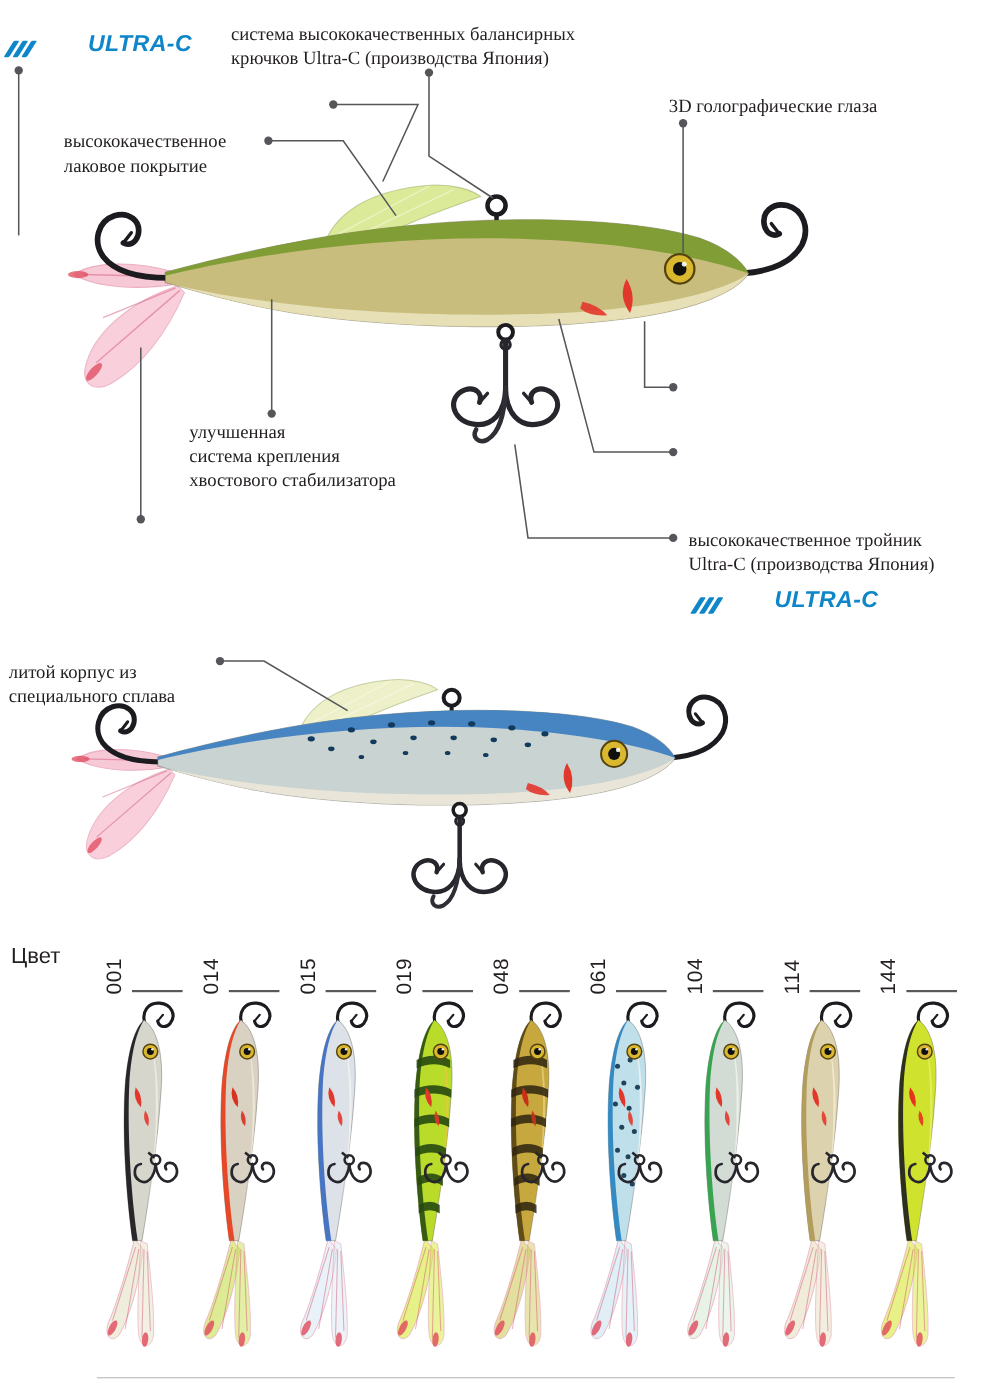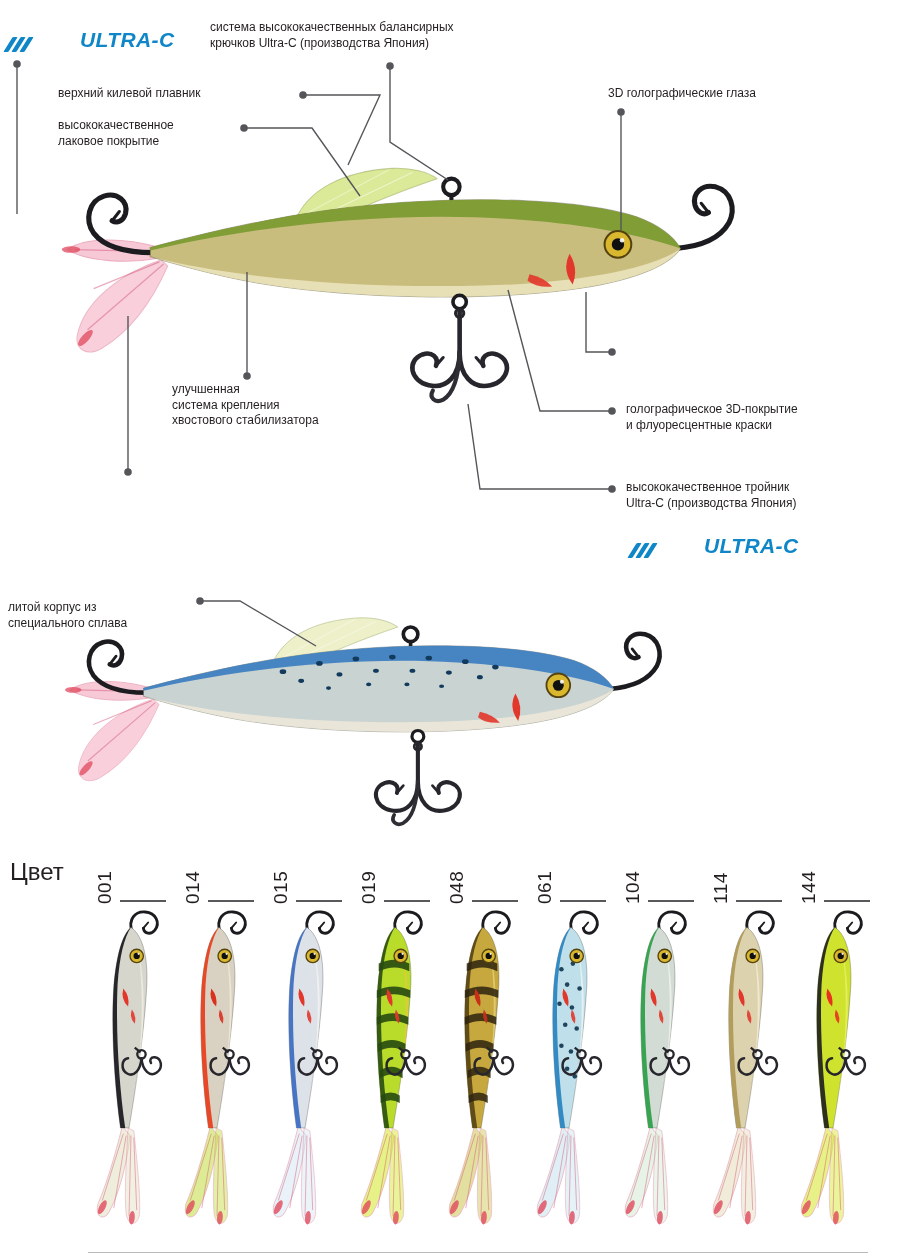--- a/index.html
+++ b/index.html
@@ -1,26 +1,26 @@
 <!DOCTYPE html>
 <html><head>
 <meta charset="utf-8">
 <style>
   html,body{margin:0;padding:0;background:#fff;}
   .page{position:relative;width:900px;height:1260px;background:#fff;overflow:hidden;
         font-family:"Liberation Sans","DejaVu Sans",sans-serif;color:#231f20;}
-  .callout{position:absolute;font-size:12px;line-height:1.3;white-space:pre-line;z-index:3;}
+  .callout{position:absolute;font-size:17px;line-height:1.3;white-space:pre-line;z-index:3;font-family:Liberation Serif, serif;}
   .logo{position:absolute;display:flex;align-items:flex-end;z-index:3;gap:44px;}
   .logo .logo-stripes{display:inline-flex;margin-right:4px;}
   .logo .logo-stripes i{display:inline-block;width:5px;height:15px;background:#0e86c8;
         transform:skewX(-32deg);margin-right:3px;border-radius:1px;}
   .logo .logo-text{font-style:italic;font-weight:bold;font-size:21px;color:#0e86c8;letter-spacing:.4px;}
   .lure{position:absolute;z-index:1;}
   .lines-overlay{position:absolute;left:0;top:0;z-index:2;pointer-events:none;}
-  .colors-label{position:absolute;left:10px;top:858px;font-size:24px;z-index:3;}
+  .colors-label{position:absolute;left:10px;top:858px;font-size:20px;z-index:3;}
   .colors-row{position:absolute;left:86px;top:856px;display:flex;z-index:1;}
   .swatch{position:relative;width:88px;}
   .swatch-head{position:relative;height:50px;}
   .swatch .code{position:absolute;left:8px;top:4px;height:44px;font-size:19px;letter-spacing:.5px;
         writing-mode:vertical-rl;transform:rotate(180deg);}
   .swatch .tick{position:absolute;left:34px;top:44px;width:46px;height:2px;background:#58595b;}
   .lure-v{display:block;width:86px;height:330px;margin:2px auto 0;}
   .bottom-rule{position:absolute;left:88px;top:1252px;width:780px;height:1px;background:#b9babc;}
 </style>
 </head>
@@ -139,26 +139,23 @@
     <span class="logo-stripes">
         <i></i>
         <i></i>
         <i></i>
       </span>
     <span class="logo-text">ULTRA-C</span>
   </div>
 
   <div class="callout" style="left:210px;top:20px;width:400px">система высококачественных балансирных
 крючков Ultra-C (производства Япония)</div>
-  <div class="callout" style="left:58px;top:86px;width:260px">верхний килевой плавник</div>
   <div class="callout" style="left:58px;top:118px;width:220px">высококачественное
 лаковое покрытие</div>
   <div class="callout" style="left:608px;top:86px;width:260px">3D голографические глаза</div>
-  <div class="callout" style="left:626px;top:402px;width:272px">голографическое 3D-покрытие
-и флуоресцентные краски</div>
   <div class="callout" style="left:172px;top:382px;width:260px">улучшенная
 система крепления
 хвостового стабилизатора</div>
   <div class="callout" style="left:626px;top:480px;width:272px">высококачественное тройник
 Ultra-C (производства Япония)</div>
   <div class="callout" style="left:8px;top:600px;width:260px">литой корпус из
 специального сплава</div>
 
   <svg class="lure" style="left: 50px; top: 155px; --back: #7c9b33; --body: #c9bd7e; --belly: #ece5c0; --fin: #d3e57f; --accent: #e2372b; --so: 0; --po: 0;" width="700" height="257" viewBox="0 0 680 250">
       <use href="#lureH"></use>

